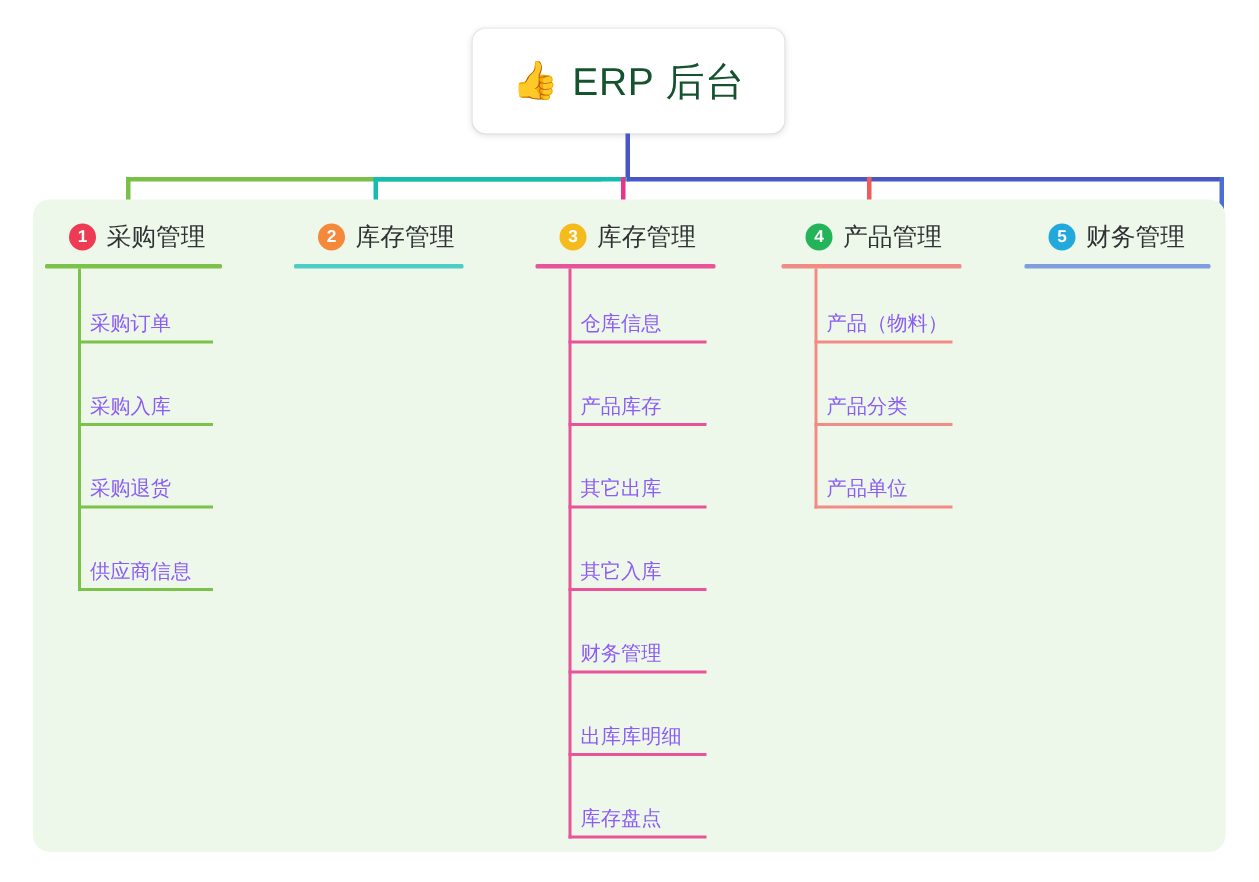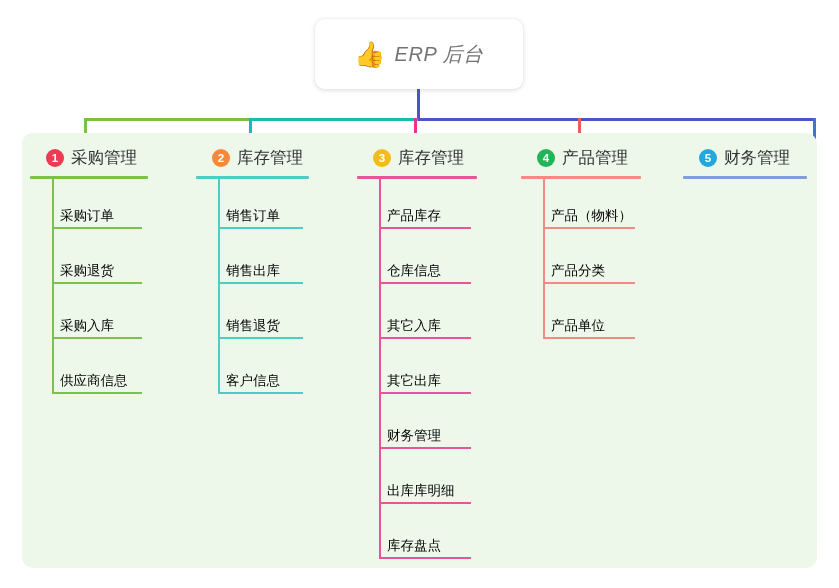--- a/index.html
+++ b/index.html
@@ -17,21 +17,21 @@
     left: 315px; top: 19px;
     width: 208px; height: 70px;
     background: #ffffff;
     border-radius: 9px;
     box-shadow: 0 1px 5px rgba(0,0,0,0.14), 0 0 1px rgba(0,0,0,0.10);
     display: flex; align-items: center; justify-content: center;
     gap: 9px;
   }
   .root-emoji { font-size: 25px; line-height: 1; }
   .root-title {
-    font-size: 20px; color: #737373; letter-spacing: 0.5px; white-space: nowrap; font-style: italic;
+    font-size: 26px; color: #14532d; letter-spacing: 0.5px; white-space: nowrap;
   }
 
   
   .seg { position: absolute; }
 
   
   .panel {
     position: absolute;
     left: 22px; top: 133px;
     width: 795px; height: 435px;
@@ -52,21 +52,21 @@
 
   
   .branch { position: relative; margin-top: 0; }
   .spine { position: absolute; left: 22px; top: 0; width: 2px; }
   .item {
     position: relative;
     height: 55px;
   }
   .item-label {
     position: absolute; left: 30px; bottom: 9px;
-    font-size: 13.5px; color: #000000; white-space: nowrap;
+    font-size: 13.5px; color: #8b5cf6; white-space: nowrap;
   }
   .item-rule {
     position: absolute; left: 22px; bottom: 5px;
     height: 2px; width: 90px;
   }
 </style>
 </head>
 <body>
 
 <div id="stage">
@@ -97,81 +97,62 @@
           <span class="col-title">采购管理</span>
         </div>
         <div class="col-rule" style="background: rgb(124, 194, 74); width: 118px;"></div>
         <div class="branch">
           <div class="spine" style="background: rgb(124, 194, 74); height: 215px;"></div>
           <div class="item">
             <span class="item-label">采购订单</span>
             <div class="item-rule" style="background: rgb(124, 194, 74); width: 90px;"></div>
           </div>
           <div class="item">
-            <span class="item-label">采购退货</span>
+            <span class="item-label">采购入库</span>
             <div class="item-rule" style="background: rgb(124, 194, 74); width: 90px;"></div>
           </div>
           <div class="item">
-            <span class="item-label">采购入库</span>
+            <span class="item-label">采购退货</span>
             <div class="item-rule" style="background: rgb(124, 194, 74); width: 90px;"></div>
           </div>
           <div class="item">
             <span class="item-label">供应商信息</span>
             <div class="item-rule" style="background: rgb(124, 194, 74); width: 90px;"></div>
           </div>
         </div>
       </div>
       <div class="col" style="left: 196px; width: 127px;">
         <div class="col-head">
           <span class="badge" style="background: rgb(245, 136, 58);">2</span>
           <span class="col-title">库存管理</span>
         </div>
         <div class="col-rule" style="background: rgb(78, 205, 196); width: 113px;"></div>
-        <div class="branch">
-          <div class="spine" style="background: rgb(78, 205, 196); height: 215px;"></div>
-          <div class="item">
-            <span class="item-label">销售订单</span>
-            <div class="item-rule" style="background: rgb(78, 205, 196); width: 85px;"></div>
-          </div>
-          <div class="item">
-            <span class="item-label">销售出库</span>
-            <div class="item-rule" style="background: rgb(78, 205, 196); width: 85px;"></div>
-          </div>
-          <div class="item">
-            <span class="item-label">销售退货</span>
-            <div class="item-rule" style="background: rgb(78, 205, 196); width: 85px;"></div>
-          </div>
-          <div class="item">
-            <span class="item-label">客户信息</span>
-            <div class="item-rule" style="background: rgb(78, 205, 196); width: 85px;"></div>
-          </div>
-        </div>
       </div>
       <div class="col" style="left: 357px; width: 134px;">
         <div class="col-head">
           <span class="badge" style="background: rgb(245, 187, 29);">3</span>
           <span class="col-title">库存管理</span>
         </div>
         <div class="col-rule" style="background: rgb(232, 84, 154); width: 120px;"></div>
         <div class="branch">
           <div class="spine" style="background: rgb(232, 84, 154); height: 380px;"></div>
           <div class="item">
+            <span class="item-label">仓库信息</span>
+            <div class="item-rule" style="background: rgb(232, 84, 154); width: 92px;"></div>
+          </div>
+          <div class="item">
             <span class="item-label">产品库存</span>
             <div class="item-rule" style="background: rgb(232, 84, 154); width: 92px;"></div>
           </div>
           <div class="item">
-            <span class="item-label">仓库信息</span>
+            <span class="item-label">其它出库</span>
             <div class="item-rule" style="background: rgb(232, 84, 154); width: 92px;"></div>
           </div>
           <div class="item">
             <span class="item-label">其它入库</span>
-            <div class="item-rule" style="background: rgb(232, 84, 154); width: 92px;"></div>
-          </div>
-          <div class="item">
-            <span class="item-label">其它出库</span>
             <div class="item-rule" style="background: rgb(232, 84, 154); width: 92px;"></div>
           </div>
           <div class="item">
             <span class="item-label">财务管理</span>
             <div class="item-rule" style="background: rgb(232, 84, 154); width: 92px;"></div>
           </div>
           <div class="item">
             <span class="item-label">出库库明细</span>
             <div class="item-rule" style="background: rgb(232, 84, 154); width: 92px;"></div>
           </div>

